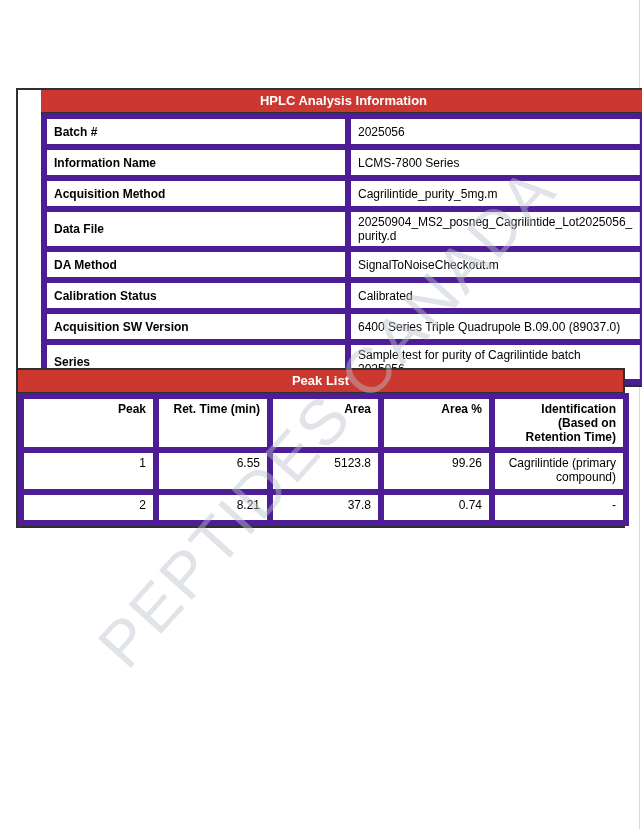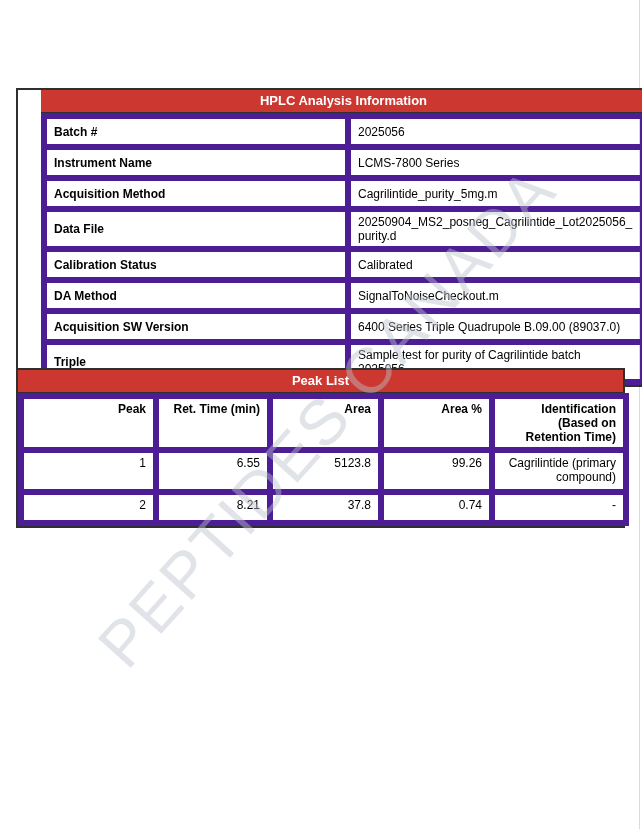--- a/index.html
+++ b/index.html
@@ -72,46 +72,46 @@
       <colgroup>
           <col class="c1">
           <col class="c2">
         </colgroup>
       <tbody>
         <tr>
           <td class="lbl">Batch #</td>
           <td class="val">2025056</td>
         </tr>
         <tr>
-          <td class="lbl">Instrument Name</td>
+          <td class="lbl">Information Name</td>
           <td class="val">LCMS-7800 Series</td>
         </tr>
         <tr>
           <td class="lbl">Acquisition Method</td>
           <td class="val">Cagrilintide_purity_5mg.m</td>
         </tr>
         <tr class="tall">
           <td class="lbl">Data File</td>
           <td class="val">20250904_MS2_posneg_Cagrilintide_Lot2025056_
 purity.d</td>
         </tr>
         <tr>
+          <td class="lbl">DA Method</td>
+          <td class="val">SignalToNoiseCheckout.m</td>
+        </tr>
+        <tr>
           <td class="lbl">Calibration Status</td>
           <td class="val">Calibrated</td>
-        </tr>
-        <tr>
-          <td class="lbl">DA Method</td>
-          <td class="val">SignalToNoiseCheckout.m</td>
         </tr>
         <tr>
           <td class="lbl">Acquisition SW Version</td>
           <td class="val">6400 Series Triple Quadrupole B.09.00 (89037.0)</td>
         </tr>
         <tr>
-          <td class="lbl">Triple</td>
+          <td class="lbl">Series</td>
           <td class="val">Sample test for purity of Cagrilintide batch 2025056.</td>
         </tr>
       </tbody>
     </table>
   </section>
 
   <section class="tbl peaks">
     <div class="bar">Peak List</div>
     <table>
       <colgroup>

